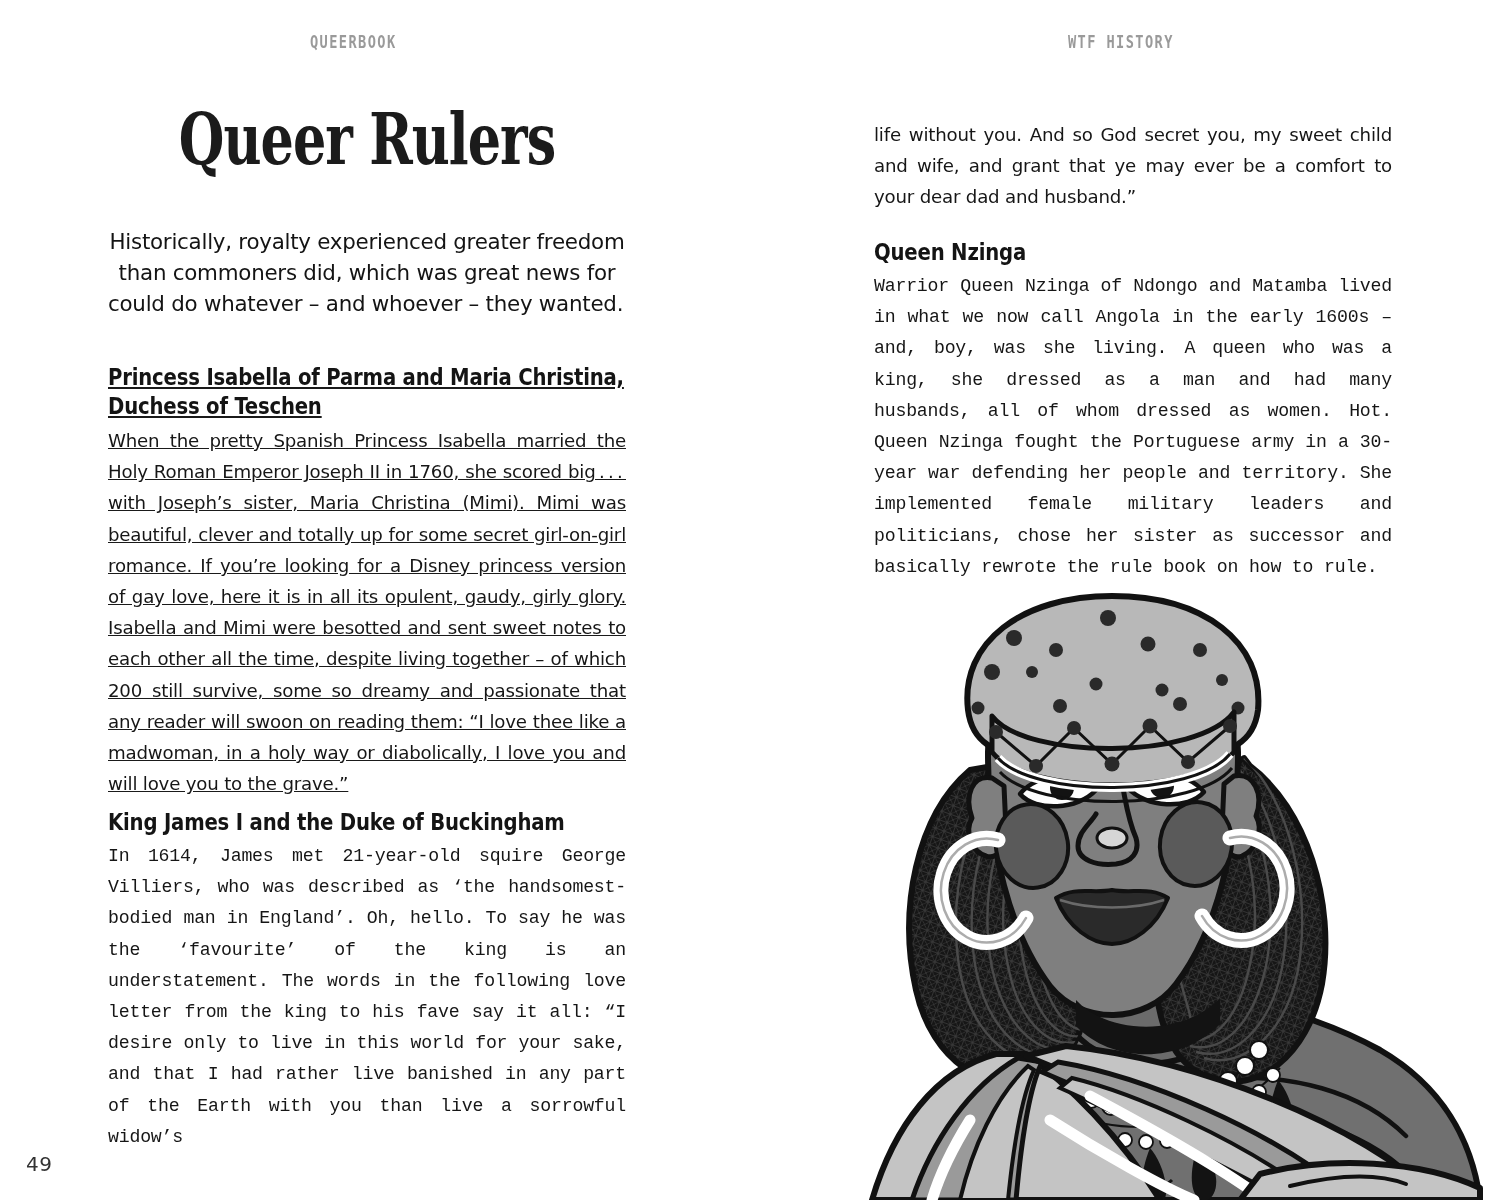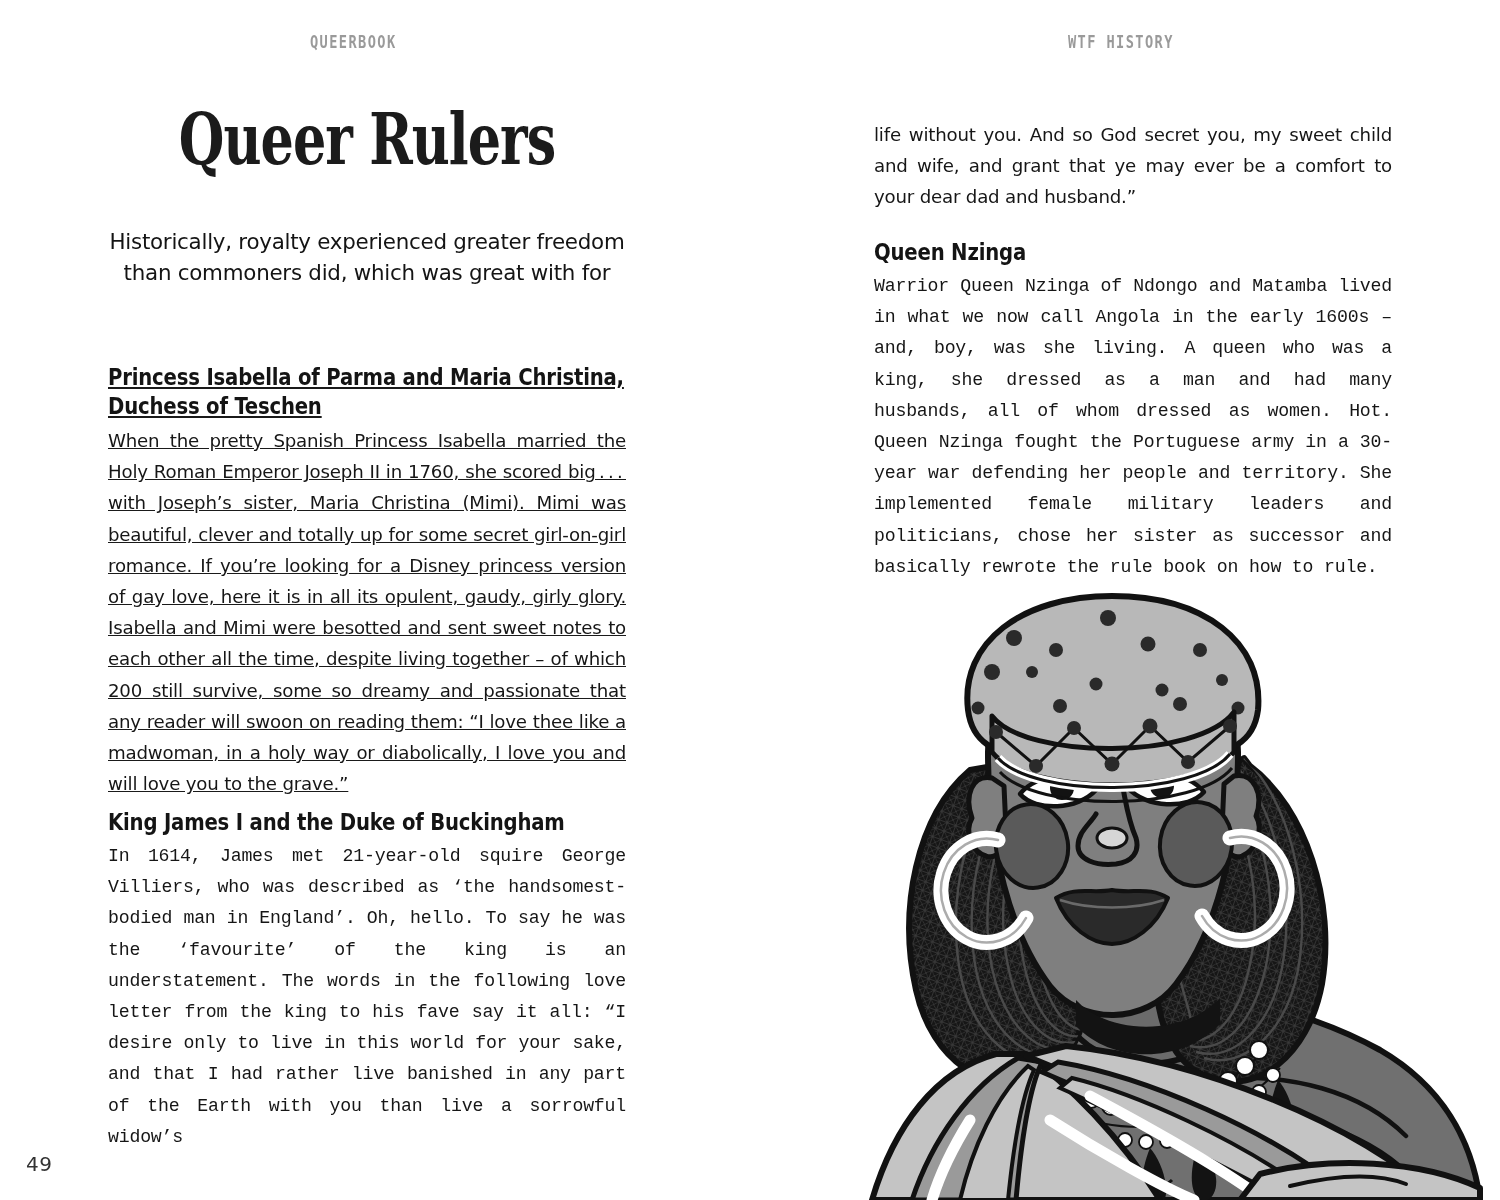--- a/index.html
+++ b/index.html
@@ -146,21 +146,22 @@
   <div class="runhead runhead-right">WTF HISTORY</div>
 
   <div class="folio">49</div>
 
   <div class="col col-left">
 
     <h1 class="display-title">Queer Rulers</h1>
 
     <p class="lede">
       <span class="l1">Historically, royalty experienced greater freedom</span>
-      <span class="l2">than commoners did, which was great with for</span>
+      <span class="l2">than commoners did, which was great news for</span>
+      <span class="l4">could do whatever – and whoever – they wanted.</span>
     </p>
 
     <div class="blk" style="top:363px;text-decoration:underline;">
       <h2 class="sec">Princess Isabella of Parma and Maria Christina, Duchess of Teschen</h2>
       <p class="body">When the pretty Spanish Princess Isabella married the Holy Roman Emperor Joseph II in 1760, she scored big . . . with Joseph’s sister, Maria Christina (Mimi). Mimi was beautiful, clever and totally up for some secret girl-on-girl romance. If you’re looking for a Disney princess version of gay love, here it is in all its opulent, gaudy, girly glory. Isabella and Mimi were besotted and sent sweet notes to each other all the time, despite living together – of which 200 still survive, some so dreamy and passionate that any reader will swoon on reading them: “I love thee like a madwoman, in a holy way or diabolically, I love you and will love you to the grave.”</p>
     </div>
 
     <div class="blk" style="top:808px;">
       <h2 class="sec">King James I and the Duke of Buckingham</h2>
       <p class="body last">In 1614, James met 21-year-old squire George Villiers, who was described as ‘the handsomest-bodied man in England’. Oh, hello. To say he was the ‘favourite’ of the king is an understatement. The words in the following love letter from the king to his fave say it all: “I desire only to live in this world for your sake, and that I had rather live banished in any part of the Earth with you than live a sorrowful widow’s</p>

